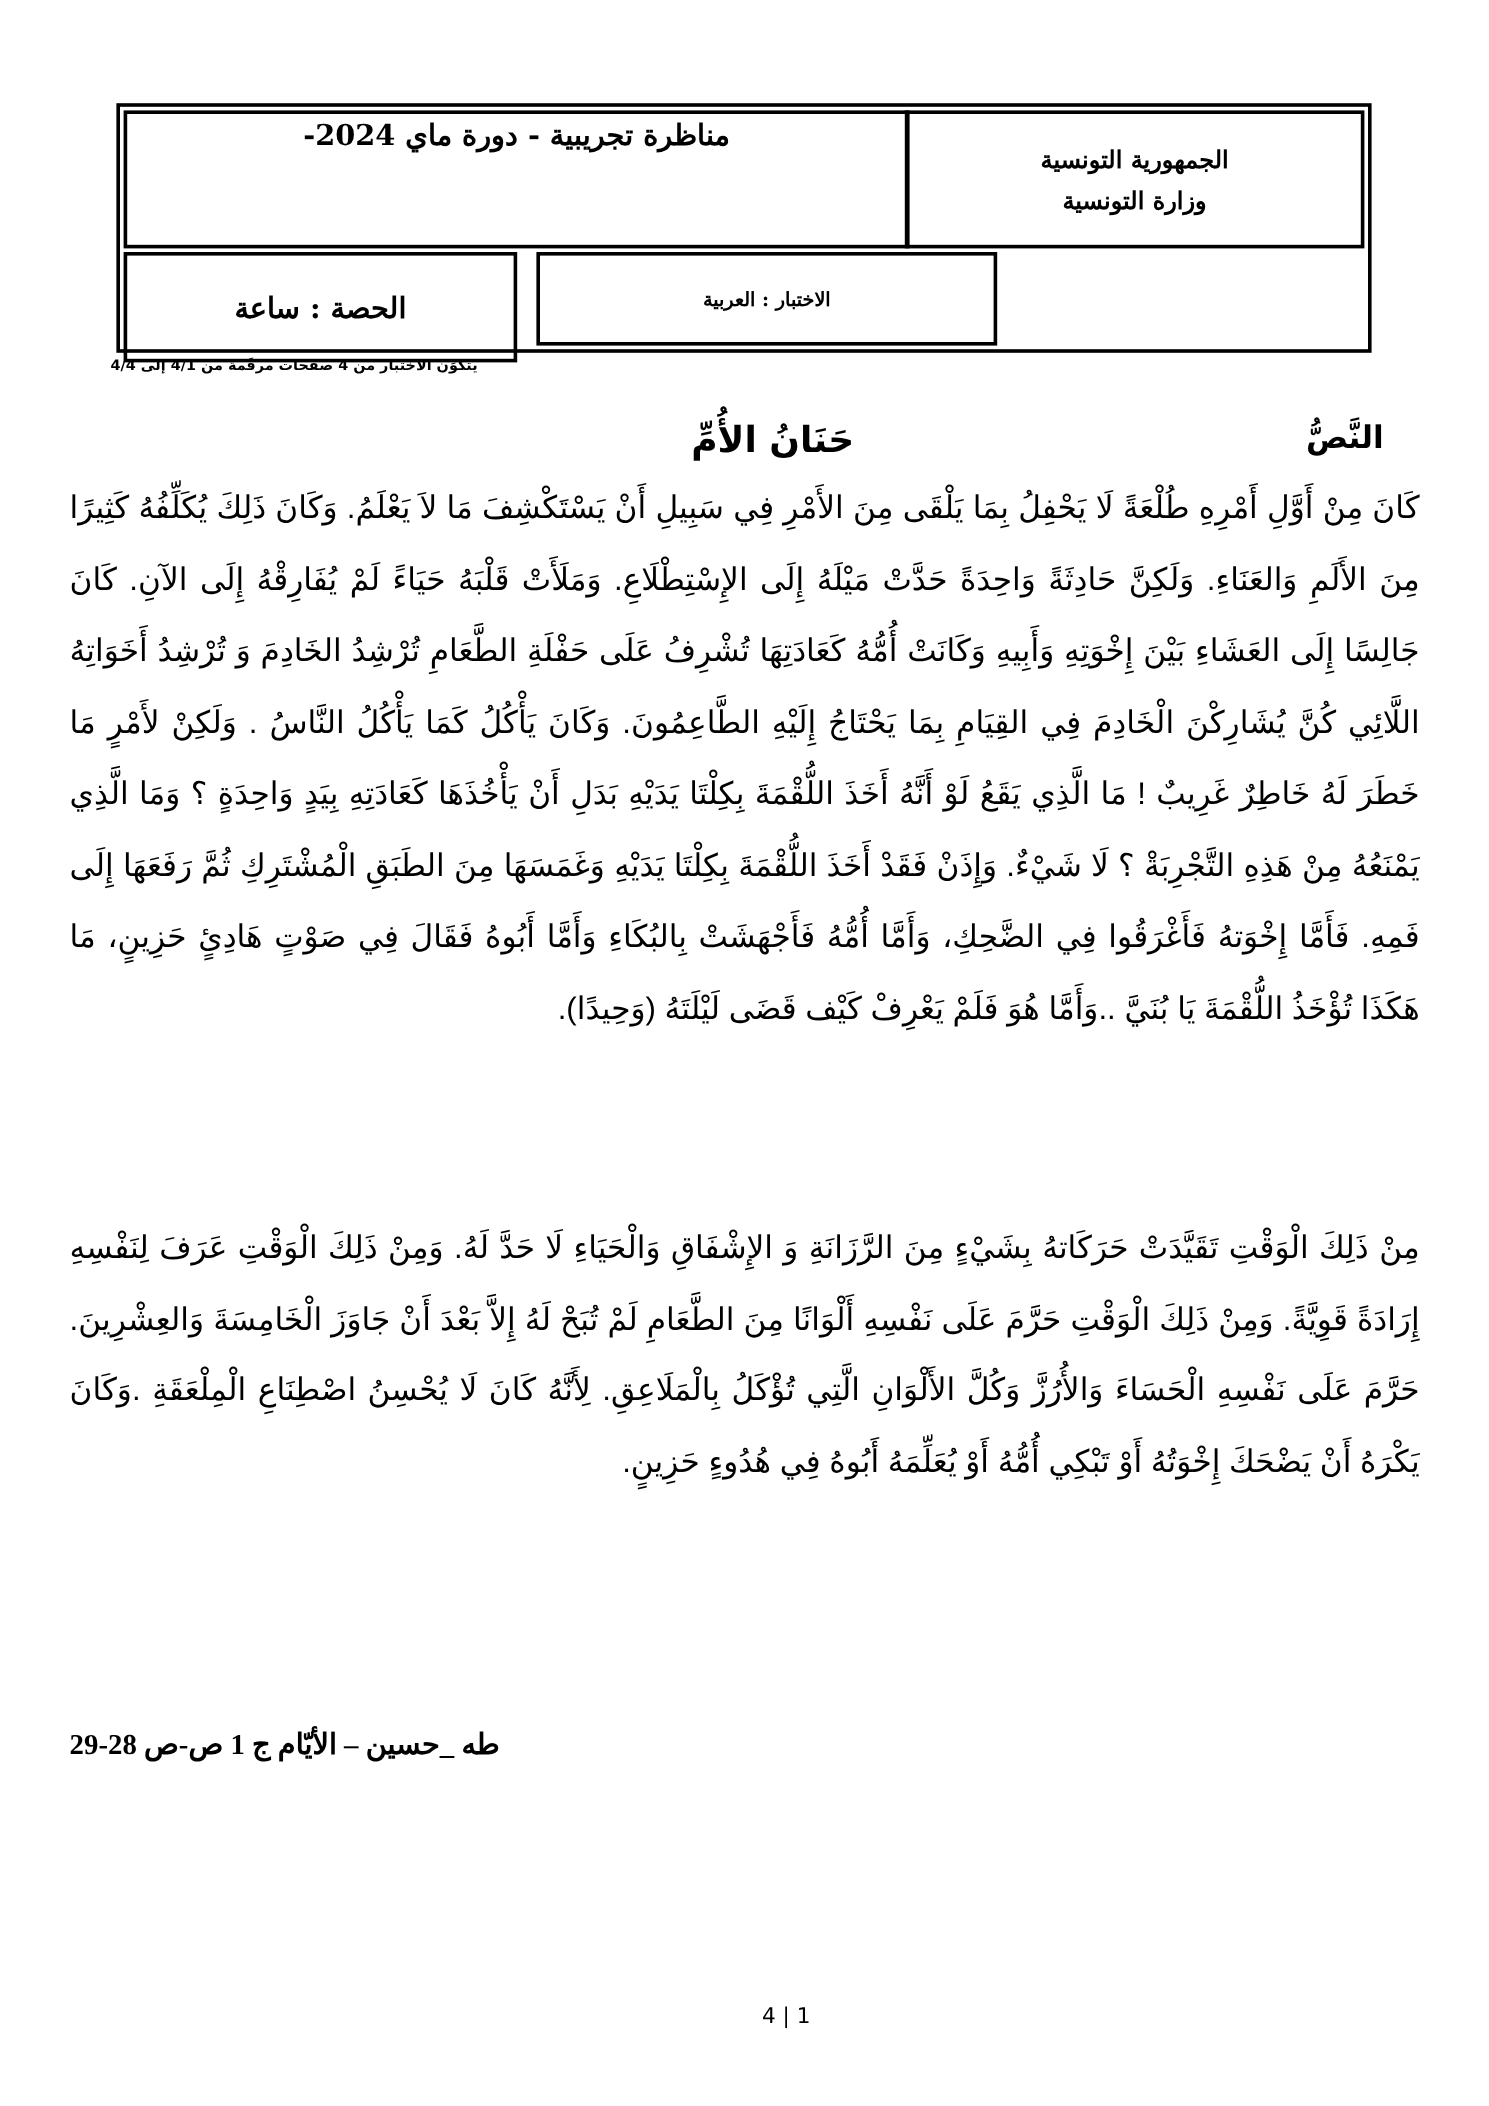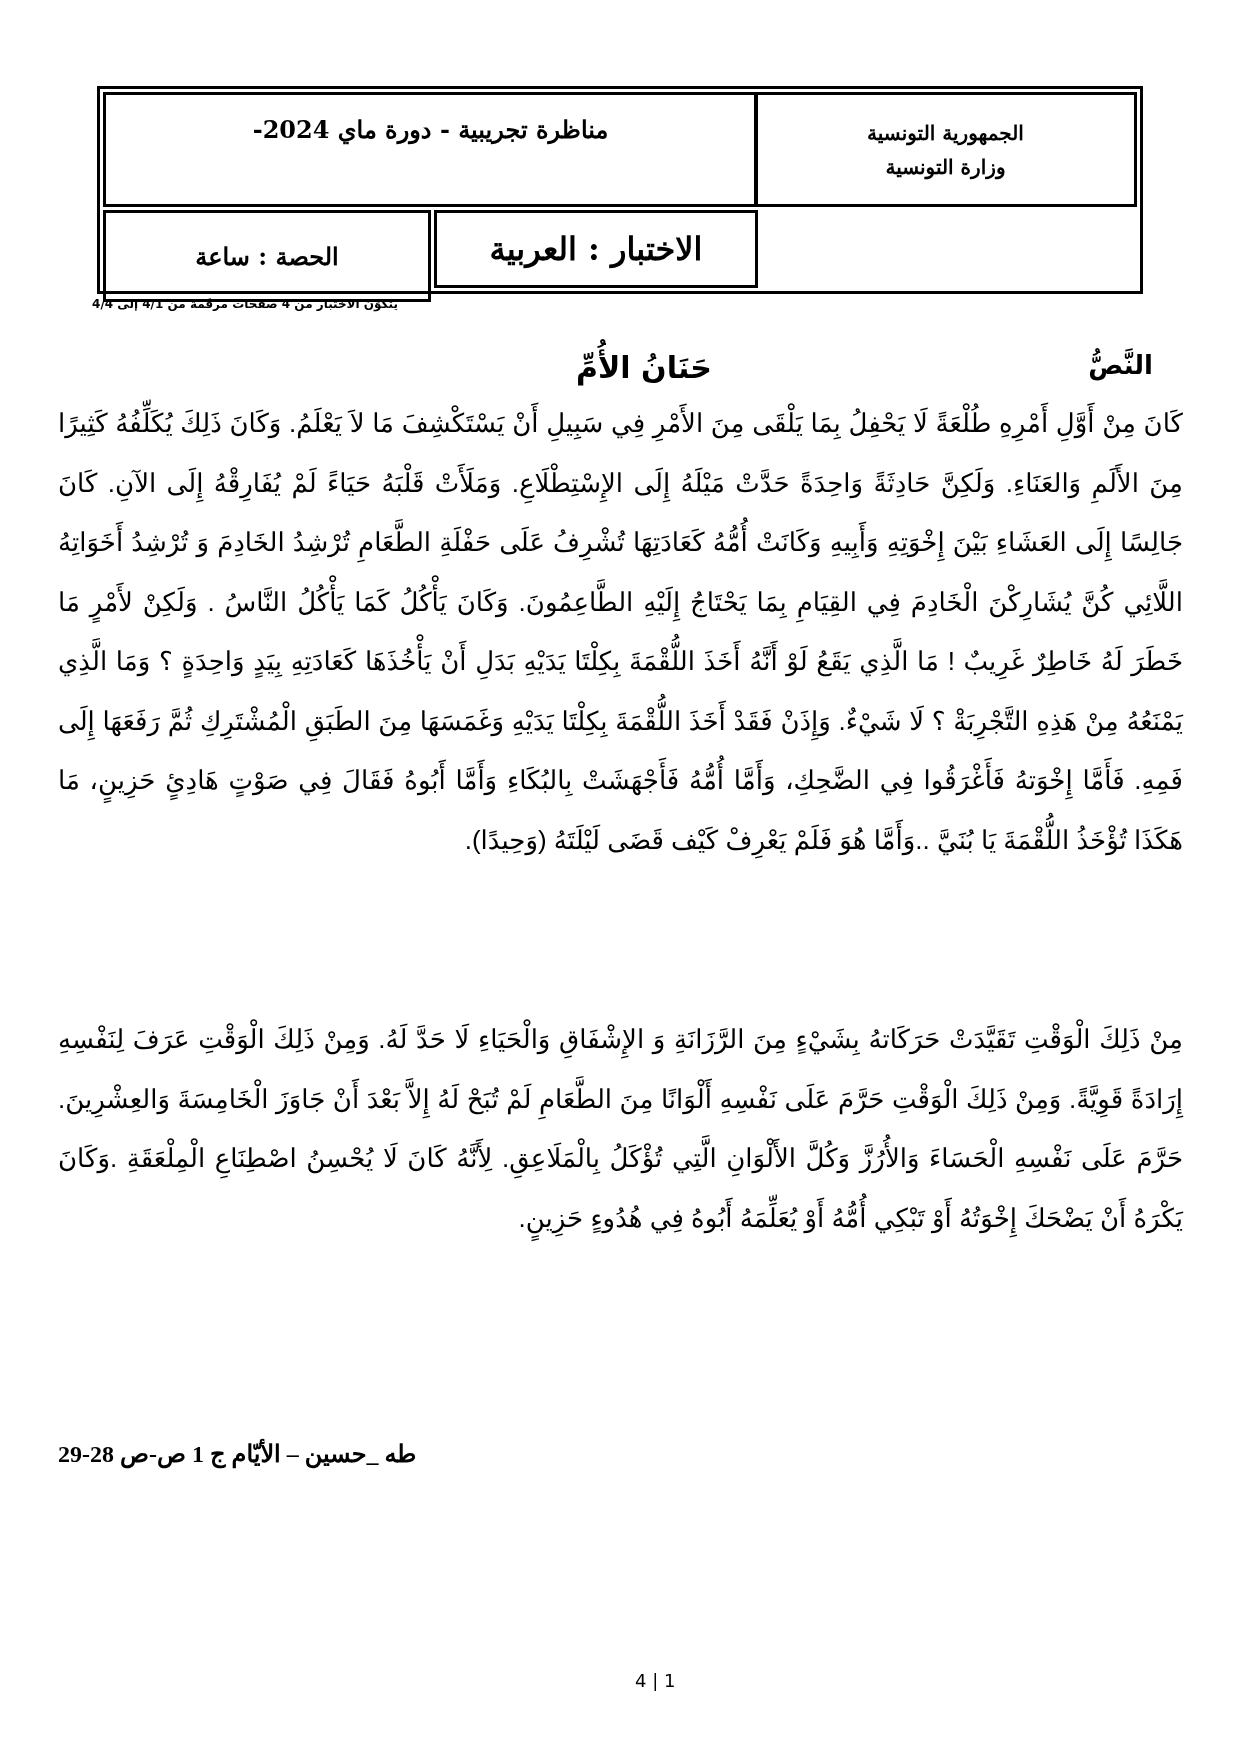--- a/index.html
+++ b/index.html
@@ -4,23 +4,23 @@
 <style>
   html, body { margin:0; padding:0; background:#ffffff; }
   body { width:1241px; height:1755px; position:relative; overflow:hidden; font-family:"DejaVu Sans", sans-serif; color:#000; }
   .header-table {
     position:absolute; left:97px; top:86px; width:1046px; height:208px;
     border:3px solid #000; box-sizing:border-box; padding:3px;
   }
   .inner { position:relative; width:100%; height:100%; }
   .cell { position:absolute; border:3px solid #000; box-sizing:border-box; display:flex; align-items:center; justify-content:center; direction:rtl; font-family:"DejaVu Serif", serif; font-weight:bold; }
   .c-top-right { right:0; top:0; width:383px; height:115px; flex-direction:column; align-items:center; justify-content:center; gap:10px; font-size:20px; }
-  .c-top-left { left:0; top:0; width:655px; height:115px; align-items:flex-start; padding-top:20px; font-size:24px;text-align:center; }
+  .c-top-left { left:0; top:0; width:655px; height:115px; align-items:flex-start; padding-top:3px; font-size:24px;text-align:center; }
   .c-bot-right { right:0; top:118px; width:383px; height:78px; font-size:24px; }
-  .c-bot-mid { left:331px; top:118px; width:324px; height:78px; font-size:32px; }
+  .c-bot-mid { left:344px; top:118px; width:384px; height:78px; font-size:16px; }
   .c-bot-left { left:0; top:118px; width:328px; height:92px; font-size:24px; }
   .note { position:absolute; left:58px; top:297px; width:340px; direction:rtl; text-align:right; font-size:12px; font-weight:bold; font-family:"DejaVu Sans", sans-serif; }
   .section-label { position:absolute; right:88px; top:350px; font-size:26px; font-weight:bold; direction:rtl; font-family:"DejaVu Sans", sans-serif;text-align:center; }
   .title { position:absolute; left:576px; top:350px; font-size:30px; font-weight:bold; direction:rtl; font-family:"DejaVu Sans", sans-serif; }
   .para { position:absolute; left:58px; width:1125px; direction:rtl; text-align:justify; text-align-last:right; font-size:26px; line-height:59.5px; font-family:"Liberation Sans", sans-serif; }
   .p1 { top:394px; }
   .p2 { top:1010px; }
   .source { position:absolute; left:58px; top:1440px; font-size:24px; font-weight:bold; direction:rtl; font-family:Liberation Serif, serif; }
   .page-num { position:absolute; left:592px; top:1670px; font-size:18px; font-weight:normal; font-family:"DejaVu Sans", sans-serif;margin-left:43px; }
 </style>

